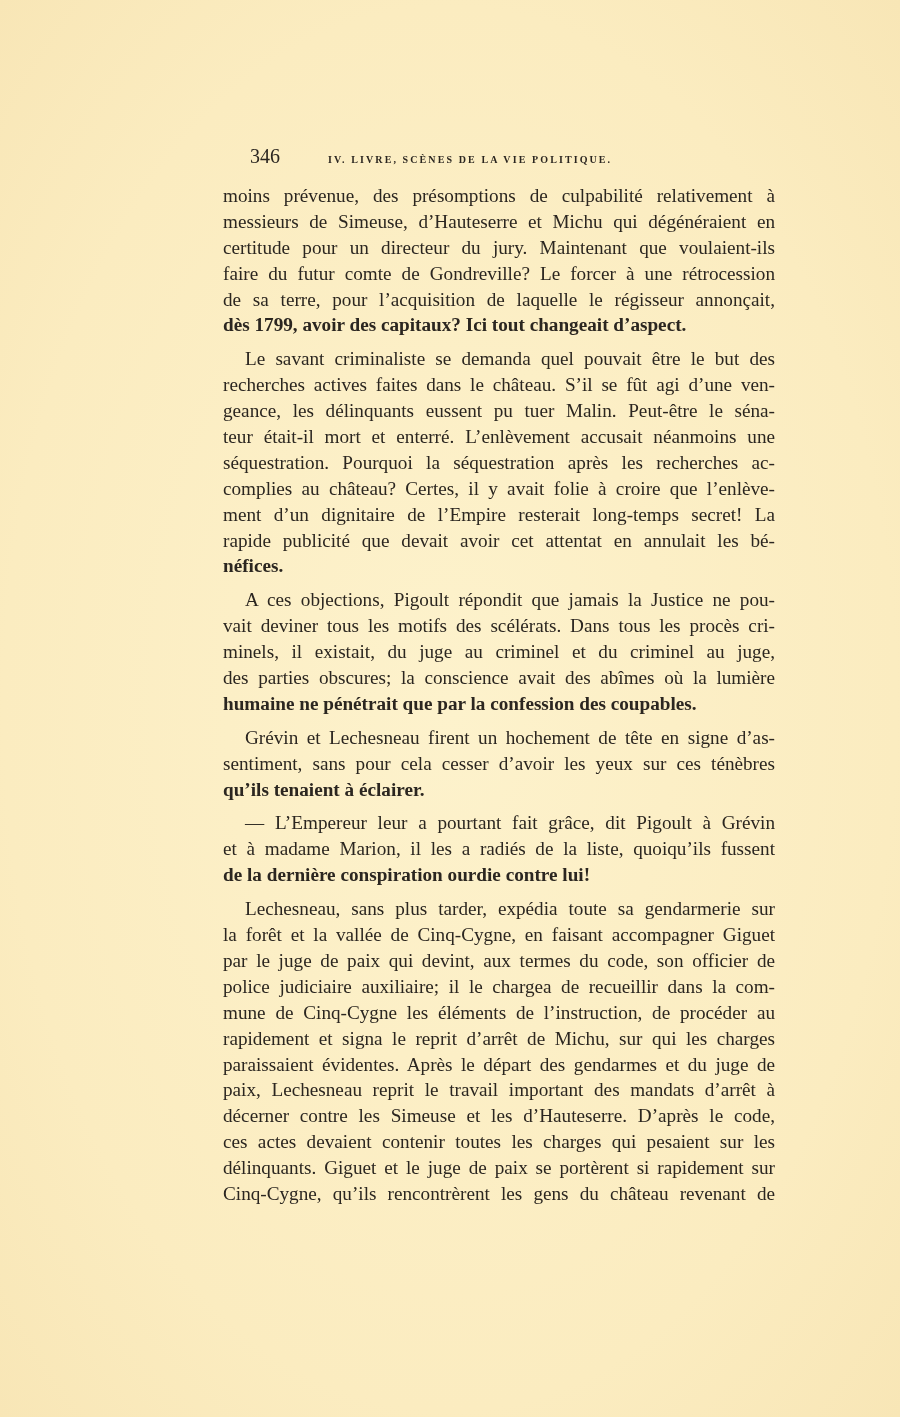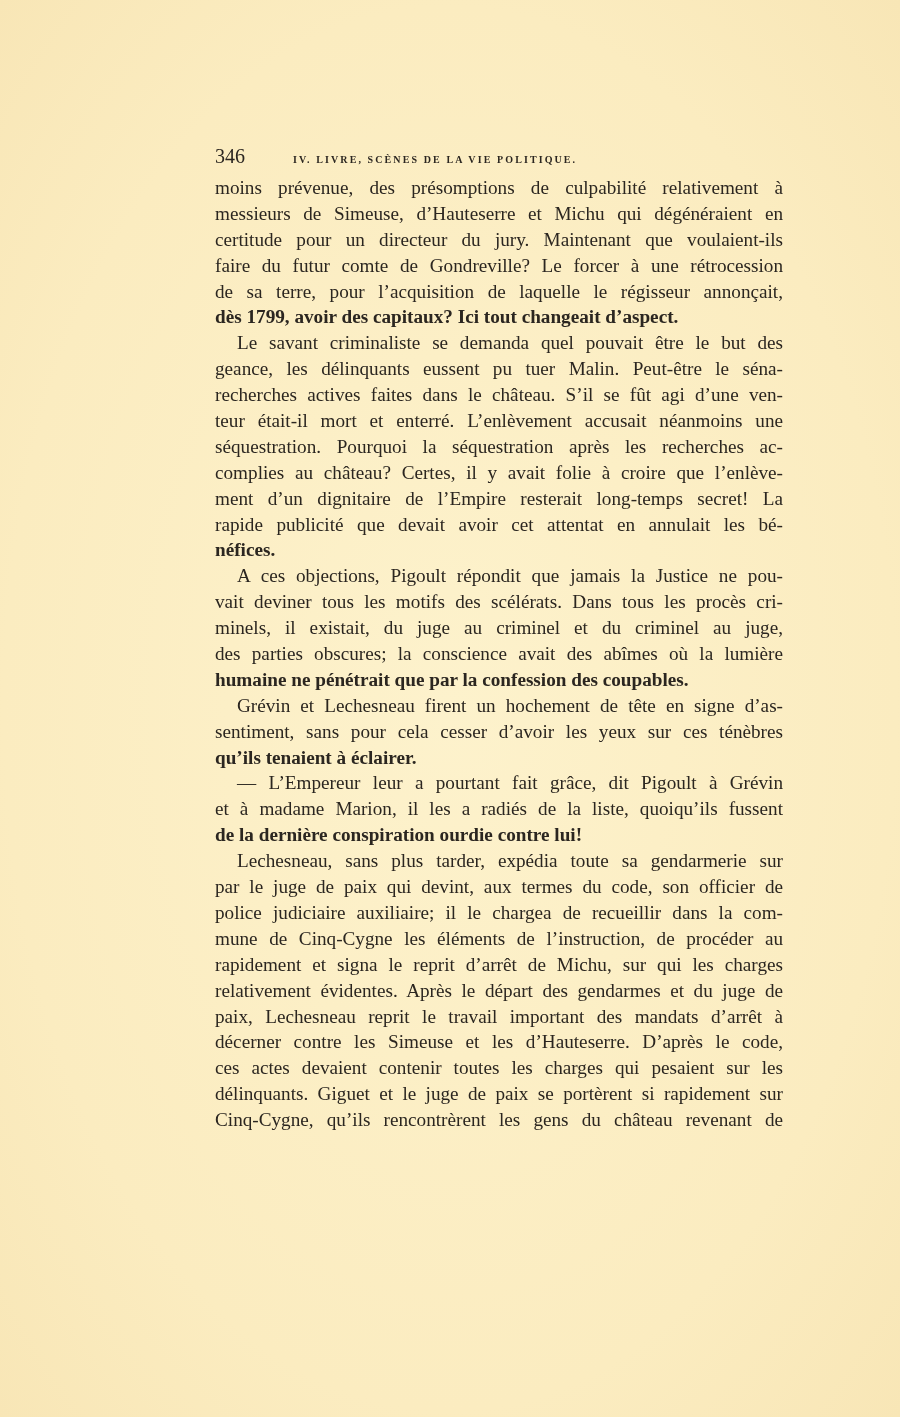--- a/index.html
+++ b/index.html
@@ -25,20 +25,21 @@
       top: 145px;
       width: 568px;
       font-family: "DejaVu Serif", serif;
       color: #2b2620;
     }
     .running-head {
       display: flex;
       align-items: baseline;
       height: 30px;
       white-space: nowrap;
+      margin-left: 35px;
     }
     .folio {
       font-size: 20px;
       font-family: "Liberation Serif", serif;
       letter-spacing: 0px;
       width: 78px;
     }
     .head-title {
       font-family: "Liberation Serif", serif;
       font-weight: bold;
@@ -56,21 +57,21 @@
       overflow: visible;
     }
     .line.last {
       text-align-last: left;
       font-weight: bold;
     }
     .line.indent {
       padding-left: 22px;
     }
     .para {
-      margin: 0;
+      margin: 8px;
     }
   </style>
 </head>
 <body>
 
 <div class="page">
   <div class="text-block">
     <div class="running-head">
       <span class="folio">346</span>
       <span class="head-title">IV. LIVRE, SCÈNES DE LA VIE POLITIQUE.</span>
@@ -79,22 +80,22 @@
         <div class="para">
           <div class="line">moins prévenue, des présomptions de culpabilité relativement à</div>
           <div class="line">messieurs de Simeuse, d’Hauteserre et Michu qui dégénéraient en</div>
           <div class="line">certitude pour un directeur du jury. Maintenant que voulaient-ils</div>
           <div class="line">faire du futur comte de Gondreville? Le forcer à une rétrocession</div>
           <div class="line">de sa terre, pour l’acquisition de laquelle le régisseur annonçait,</div>
           <div class="line last">dès 1799, avoir des capitaux? Ici tout changeait d’aspect.</div>
         </div>
         <div class="para">
           <div class="line indent">Le savant criminaliste se demanda quel pouvait être le but des</div>
+          <div class="line">recherches actives faites dans le château. S’il se fût agi d’une ven-</div>
           <div class="line">geance, les délinquants eussent pu tuer Malin. Peut-être le séna-</div>
-          <div class="line">recherches actives faites dans le château. S’il se fût agi d’une ven-</div>
           <div class="line">teur était-il mort et enterré. L’enlèvement accusait néanmoins une</div>
           <div class="line">séquestration. Pourquoi la séquestration après les recherches ac-</div>
           <div class="line">complies au château? Certes, il y avait folie à croire que l’enlève-</div>
           <div class="line">ment d’un dignitaire de l’Empire resterait long-temps secret! La</div>
           <div class="line">rapide publicité que devait avoir cet attentat en annulait les bé-</div>
           <div class="line last">néfices.</div>
         </div>
         <div class="para">
           <div class="line indent">A ces objections, Pigoult répondit que jamais la Justice ne pou-</div>
           <div class="line">vait deviner tous les motifs des scélérats. Dans tous les procès cri-</div>
@@ -107,25 +108,26 @@
           <div class="line">sentiment, sans pour cela cesser d’avoir les yeux sur ces ténèbres</div>
           <div class="line last">qu’ils tenaient à éclairer.</div>
         </div>
         <div class="para">
           <div class="line indent">— L’Empereur leur a pourtant fait grâce, dit Pigoult à Grévin</div>
           <div class="line">et à madame Marion, il les a radiés de la liste, quoiqu’ils fussent</div>
           <div class="line last">de la dernière conspiration ourdie contre lui!</div>
         </div>
         <div class="para">
           <div class="line indent">Lechesneau, sans plus tarder, expédia toute sa gendarmerie sur</div>
+          <div class="line">la forêt et la vallée de Cinq-Cygne, en faisant accompagner Giguet</div>
           <div class="line">par le juge de paix qui devint, aux termes du code, son officier de</div>
           <div class="line">police judiciaire auxiliaire; il le chargea de recueillir dans la com-</div>
           <div class="line">mune de Cinq-Cygne les éléments de l’instruction, de procéder au</div>
           <div class="line">rapidement et signa le reprit d’arrêt de Michu, sur qui les charges</div>
-          <div class="line">relativement évidentes. Après le départ des gendarmes et du juge de</div>
+          <div class="line">paraissaient évidentes. Après le départ des gendarmes et du juge de</div>
           <div class="line">paix, Lechesneau reprit le travail important des mandats d’arrêt à</div>
           <div class="line">décerner contre les Simeuse et les d’Hauteserre. D’après le code,</div>
           <div class="line">ces actes devaient contenir toutes les charges qui pesaient sur les</div>
           <div class="line">délinquants. Giguet et le juge de paix se portèrent si rapidement sur</div>
           <div class="line">Cinq-Cygne, qu’ils rencontrèrent les gens du château revenant de</div>
         </div>
       </div>
   </div>
 </div>
 

